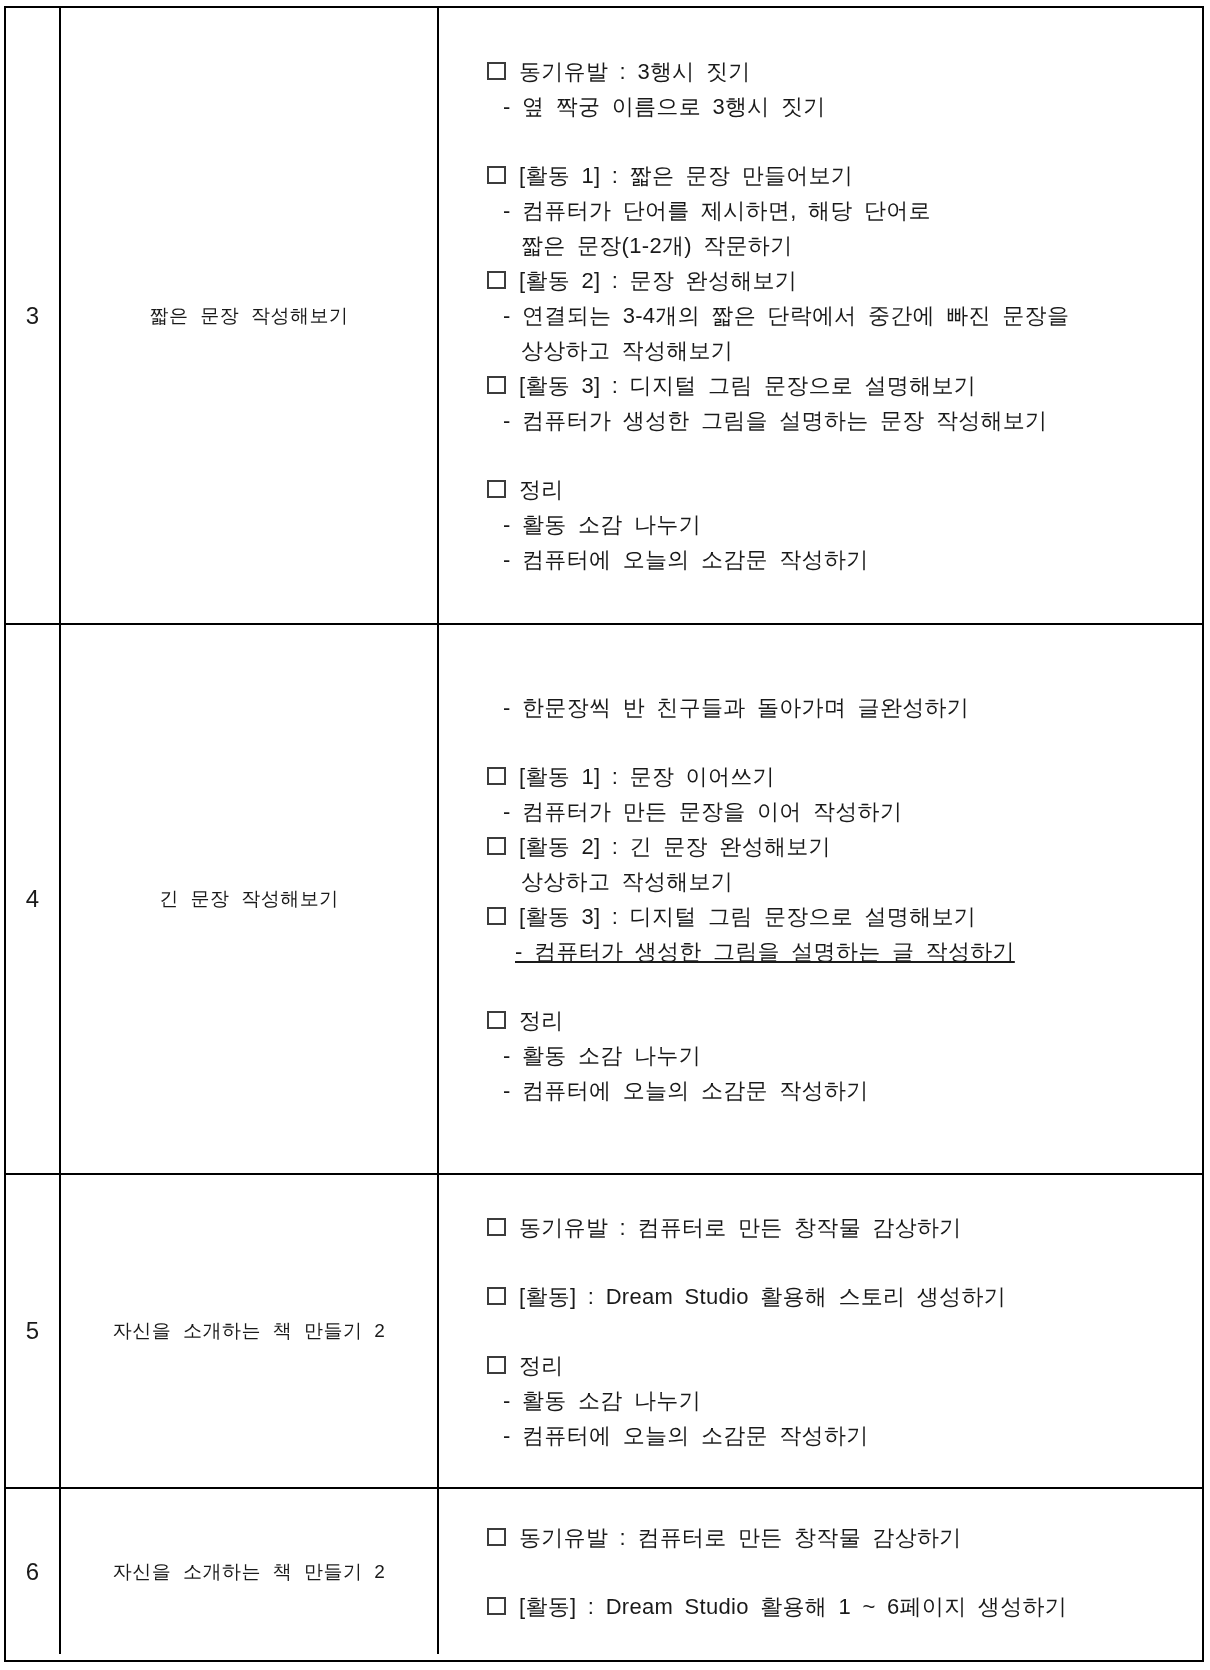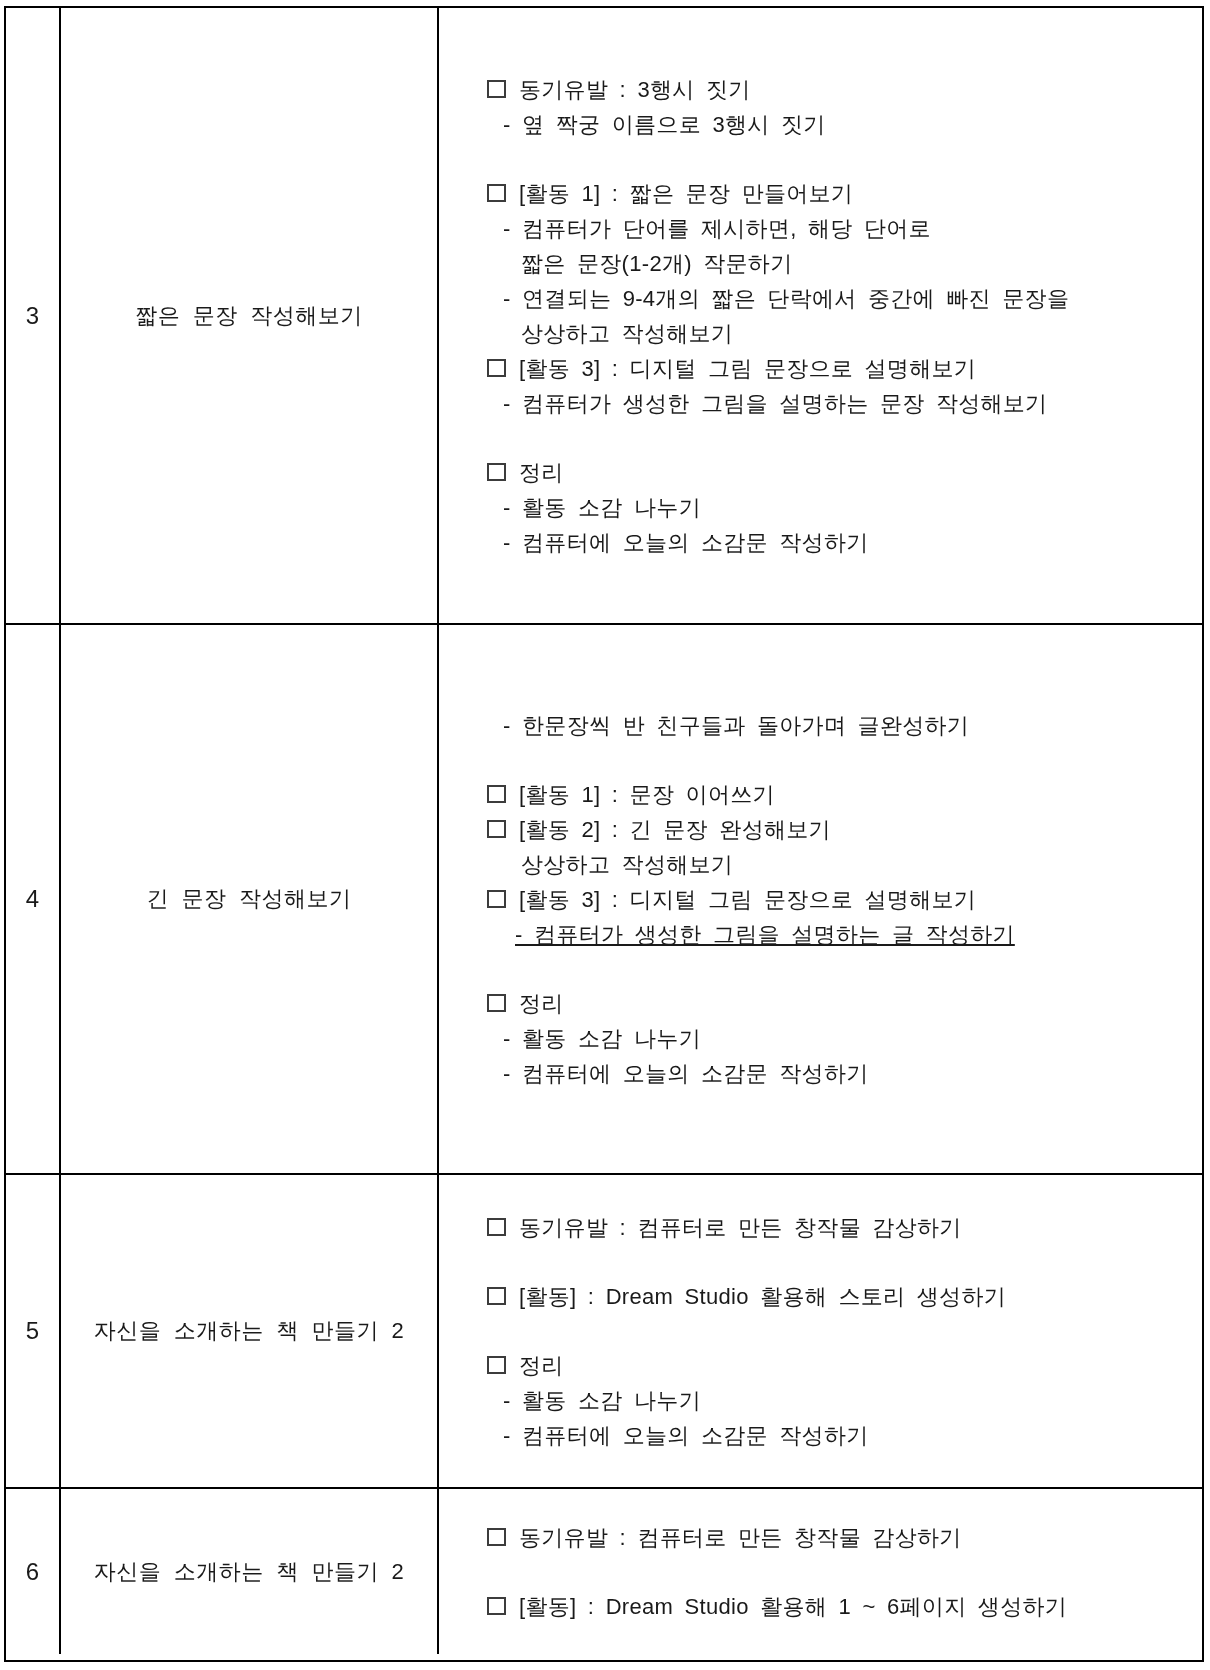--- a/index.html
+++ b/index.html
@@ -46,21 +46,21 @@
     justify-content: center;
     font-size: 24px;
     color: #1a1a1a;
   }
   .cell-title {
     width: 378px;
     border-right: 2px solid #000000;
     display: flex;
     align-items: center;
     justify-content: center;
-    font-size: 22px;
+    font-size: 19px;
     word-spacing: 6px;
     letter-spacing: 0.5px;
     color: #1a1a1a;
     text-align: right;
   }
   .cell-content {
     flex: 1;
     display: flex;
     flex-direction: column;
     justify-content: center;
@@ -101,37 +101,39 @@
       <div class="t-row" style="height: 617px;">
         <div class="cell cell-num">3</div>
         <div class="cell cell-title">짧은 문장 작성해보기</div>
         <div class="cell cell-content">
           <div class="line cb"><span class="checkbox"></span><span>동기유발 : 3행시 짓기</span></div>
           <div class="line dash"><span>- 옆 짝궁 이름으로 3행시 짓기</span></div>
           <div class="line blank"></div>
           <div class="line cb"><span class="checkbox"></span><span>[활동 1] : 짧은 문장 만들어보기</span></div>
           <div class="line dash"><span>- 컴퓨터가 단어를 제시하면, 해당 단어로</span></div>
           <div class="line cont"><span>짧은 문장(1-2개) 작문하기</span></div>
-          <div class="line dash"><span>- 연결되는 9-4개의 짧은 단락에서 중간에 빠진 문장을</span></div>
+          <div class="line cb"><span class="checkbox"></span><span>[활동 2] : 문장 완성해보기</span></div>
+          <div class="line dash"><span>- 연결되는 3-4개의 짧은 단락에서 중간에 빠진 문장을</span></div>
           <div class="line cont"><span>상상하고 작성해보기</span></div>
           <div class="line cb"><span class="checkbox"></span><span>[활동 3] : 디지털 그림 문장으로 설명해보기</span></div>
           <div class="line dash"><span>- 컴퓨터가 생성한 그림을 설명하는 문장 작성해보기</span></div>
           <div class="line blank"></div>
           <div class="line cb"><span class="checkbox"></span><span>정리</span></div>
           <div class="line dash"><span>- 활동 소감 나누기</span></div>
           <div class="line dash"><span>- 컴퓨터에 오늘의 소감문 작성하기</span></div>
         </div>
       </div>
       <div class="t-row" style="height: 550px;">
         <div class="cell cell-num">4</div>
         <div class="cell cell-title">긴 문장 작성해보기</div>
         <div class="cell cell-content">
           <div class="line dash"><span>- 한문장씩 반 친구들과 돌아가며 글완성하기</span></div>
           <div class="line blank"></div>
           <div class="line cb"><span class="checkbox"></span><span>[활동 1] : 문장 이어쓰기</span></div>
+          <div class="line dash"><span>- 컴퓨터가 만든 문장을 이어 작성하기</span></div>
           <div class="line cb"><span class="checkbox"></span><span>[활동 2] : 긴 문장 완성해보기</span></div>
           <div class="line cont"><span>상상하고 작성해보기</span></div>
           <div class="line cb"><span class="checkbox"></span><span>[활동 3] : 디지털 그림 문장으로 설명해보기</span></div>
           <div class="line dash2"><span>- 컴퓨터가 생성한 그림을 설명하는 글 작성하기</span></div>
           <div class="line blank"></div>
           <div class="line cb"><span class="checkbox"></span><span>정리</span></div>
           <div class="line dash"><span>- 활동 소감 나누기</span></div>
           <div class="line dash"><span>- 컴퓨터에 오늘의 소감문 작성하기</span></div>
         </div>
       </div>

